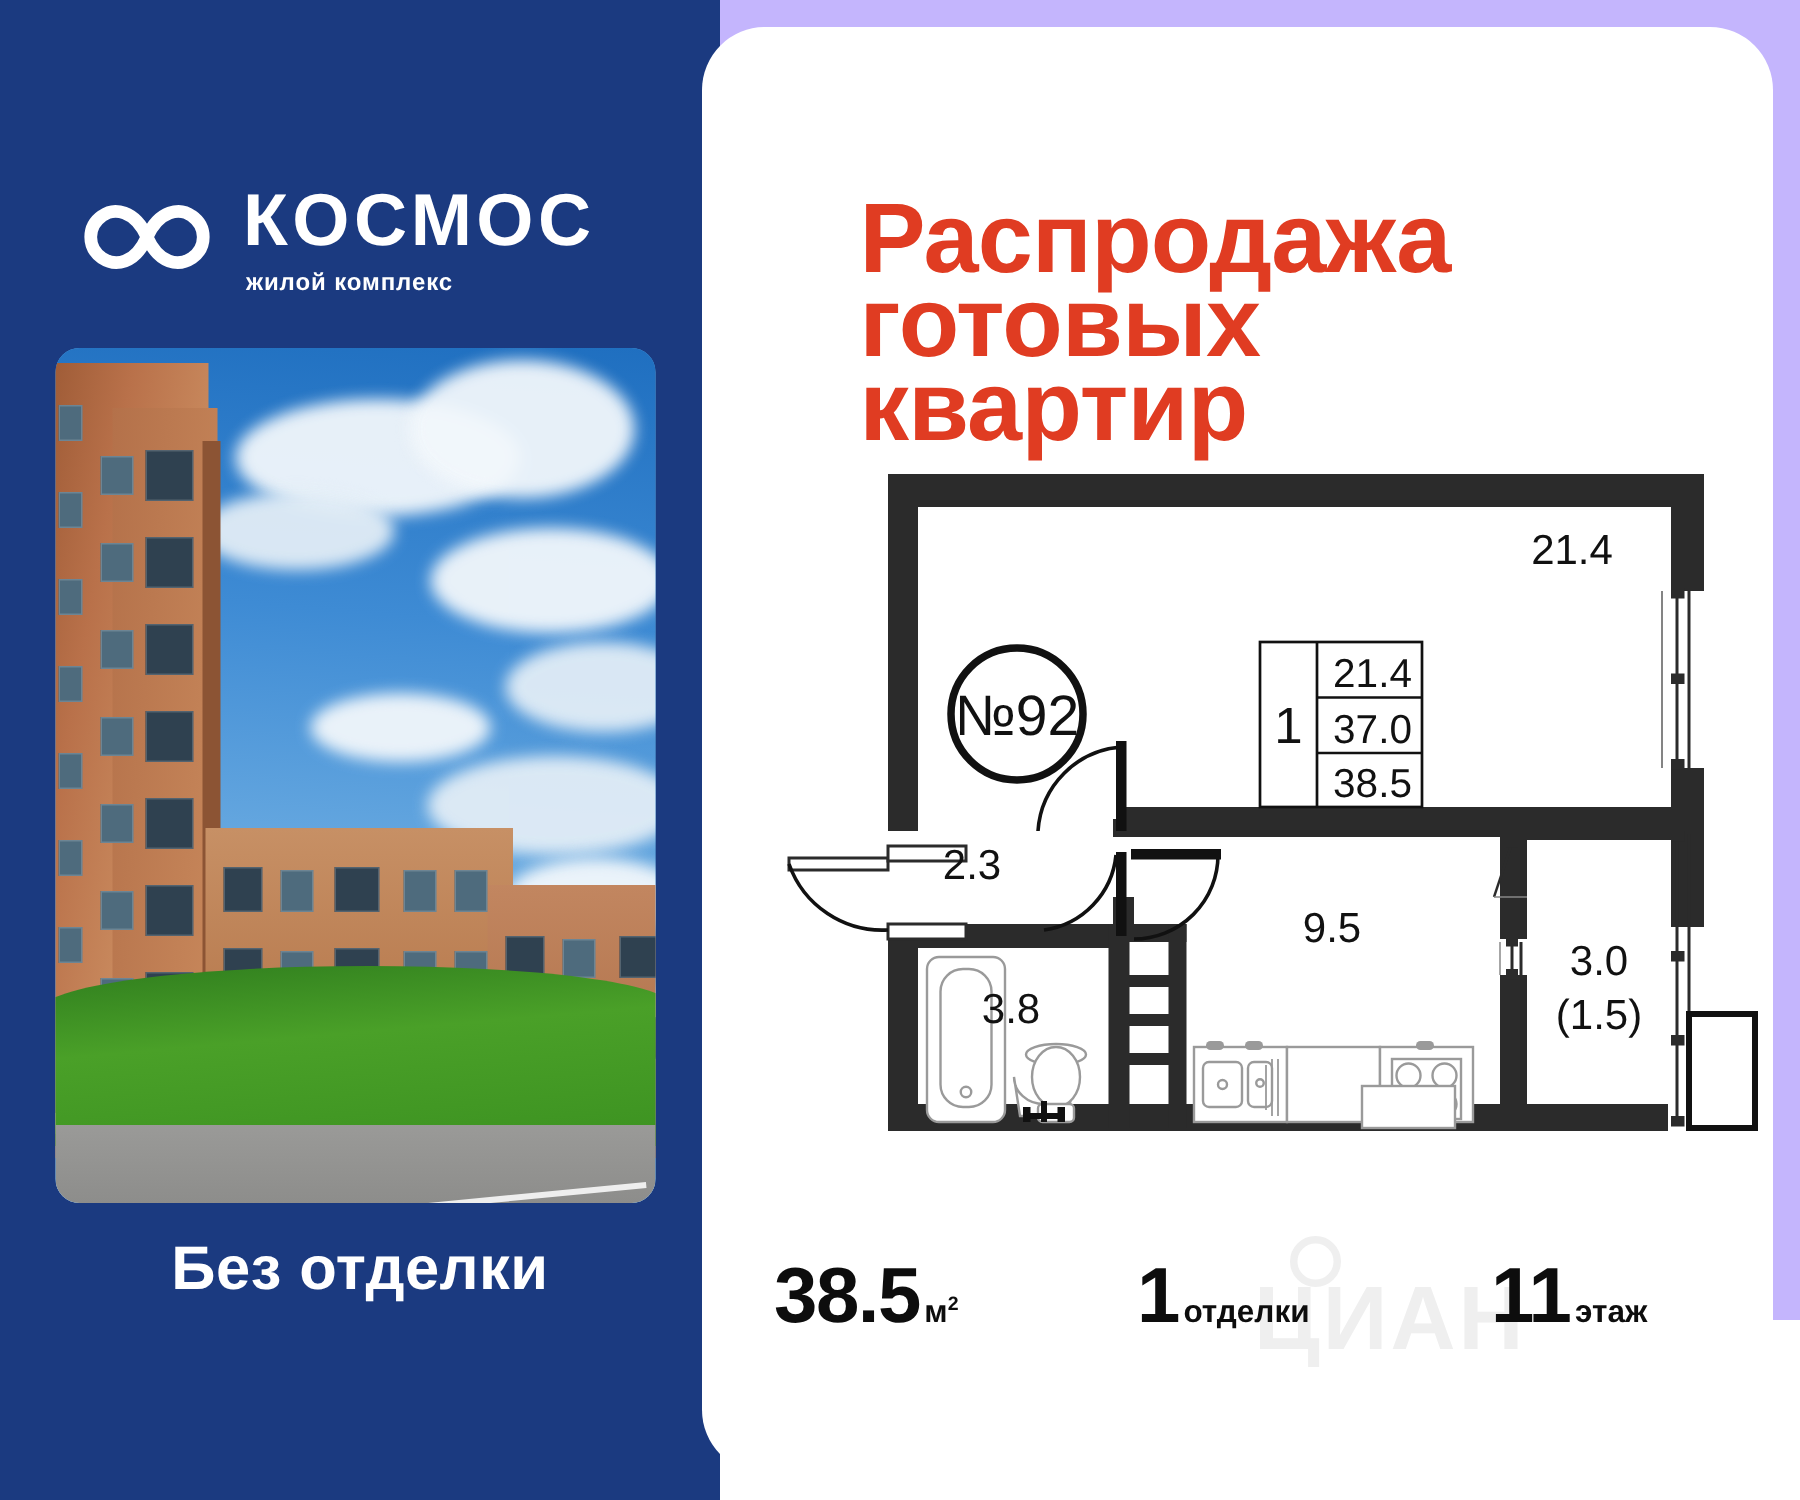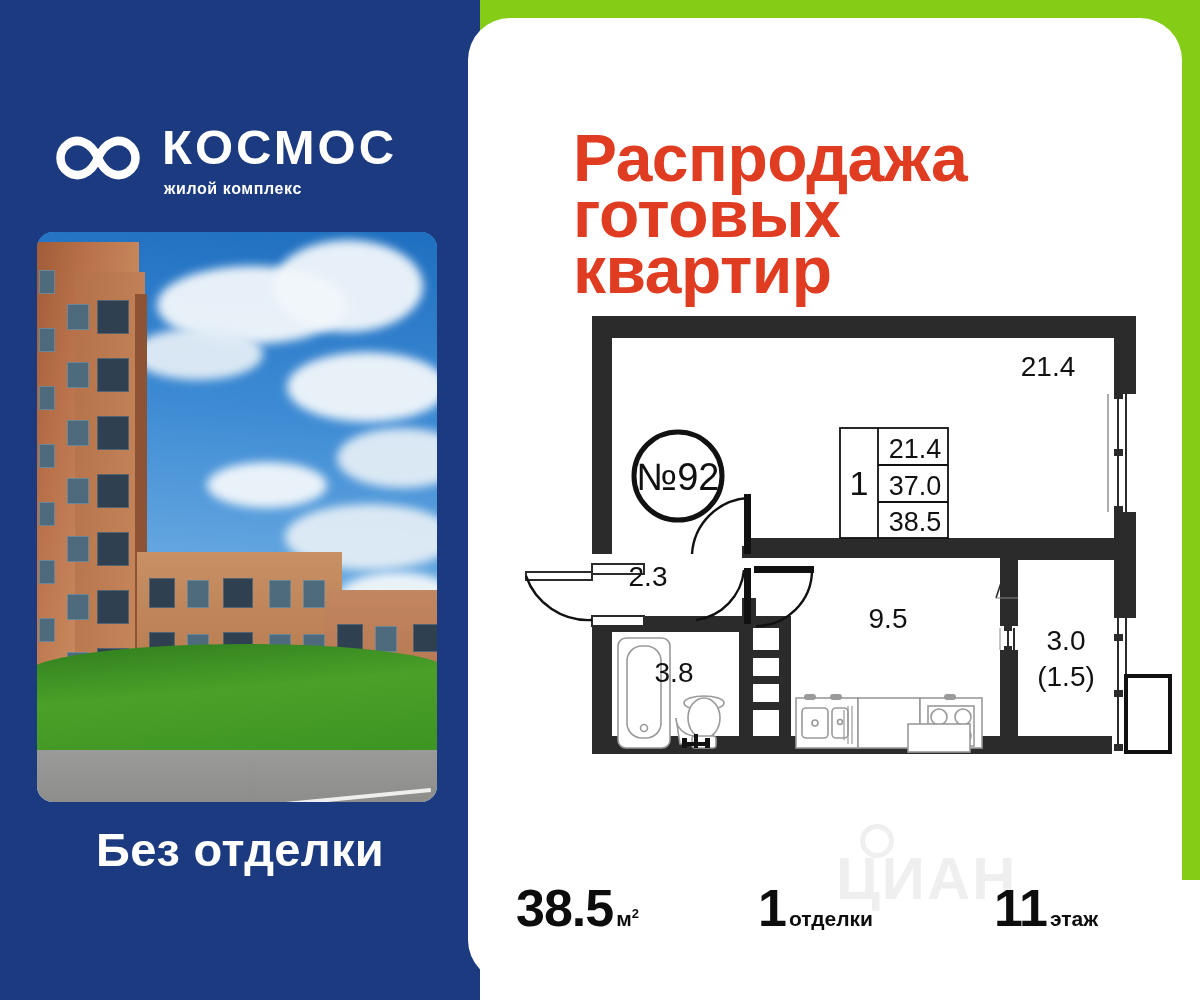--- a/index.html
+++ b/index.html
@@ -5,21 +5,21 @@
   * { box-sizing: border-box; margin: 0; padding: 0; }
   html, body {
     width: 1200px; height: 1000px;
     font-family: "Liberation Sans", sans-serif;
     background: #ffffff;
     overflow: hidden;
   }
   #root {
     position: relative;
     width: 1200px; height: 880px;
-    background: #84cc16;
+    background: #c4b5fd;
     padding-left: 23px;
   }
 
   
   #left-panel {
     position: absolute;
     left: 0; top: 0;
     width: 480px; height: 1000px;
     background: #1b3a80;
   }
@@ -121,21 +121,21 @@
     transform-origin: left bottom;
   }
 
   
   #finish-caption {
     position: absolute;
     left: 0; top: 822px;
     width: 480px;
     text-align: center;
     color: #ffffff;
-    font-size: 47px;
+    font-size: 41px;
     font-weight: bold;
     letter-spacing: 0.3px;
   }
 
   
   #right-card {
     position: absolute;
     left: 468px; top: 18px;
     width: 714px; height: 964px;
     background: #ffffff;
@@ -159,21 +159,21 @@
     position: absolute;
     left: 28px; top: 280px;
     width: 680px; height: 500px;
   }
   #plan svg { display: block; }
 
   
   #stats {
     position: absolute;
     left: 0; top: 810px;
-    width: 714px; height: 90px; margin-top: 44px;
+    width: 714px; height: 90px;
   }
   .stat { position: absolute; white-space: nowrap; }
   .stat .num {
     font-size: 52px;
     font-weight: bold;
     color: #0d0d0d;
     letter-spacing: -1px;
   }
   .stat .unit {
     font-size: 21px;

